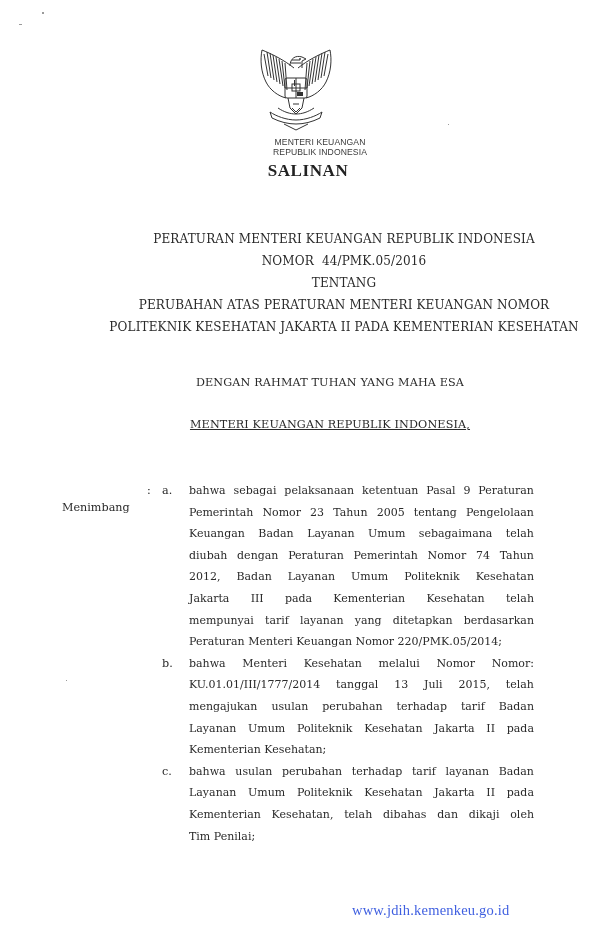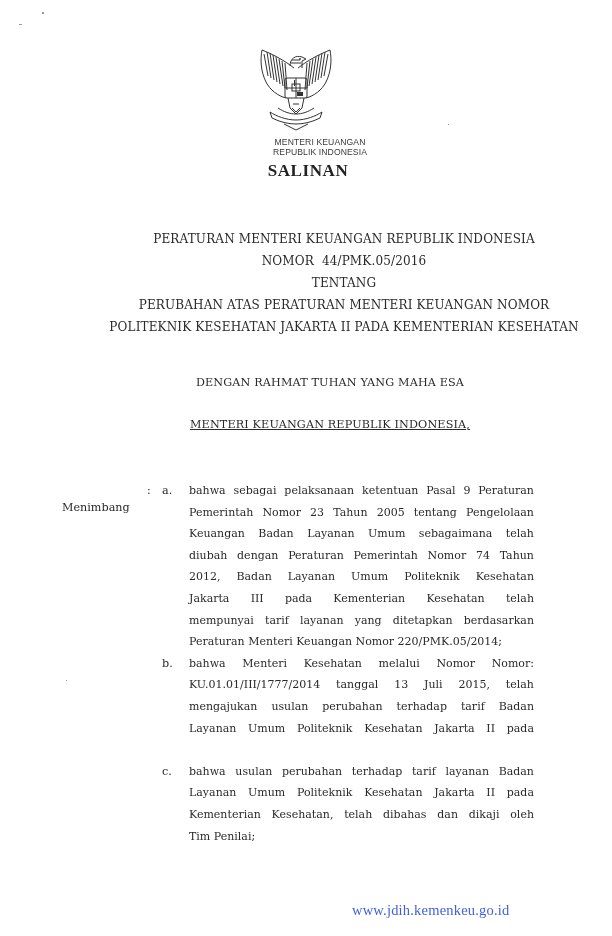--- a/index.html
+++ b/index.html
@@ -291,20 +291,21 @@
         </div>
       <div class="jl">
           <span>Layanan</span>
           <span>Umum</span>
           <span>Politeknik</span>
           <span>Kesehatan</span>
           <span>Jakarta</span>
           <span>II</span>
           <span>pada</span>
         </div>
+      <div class="last">Kementerian Kesehatan;</div>
     </div>
   </div>
 
   <div class="item" style="top:280.8px;">
     <div class="item-letter">c.</div>
     <div class="item-text">
       <div class="jl">
           <span>bahwa</span>
           <span>usulan</span>
           <span>perubahan</span>

